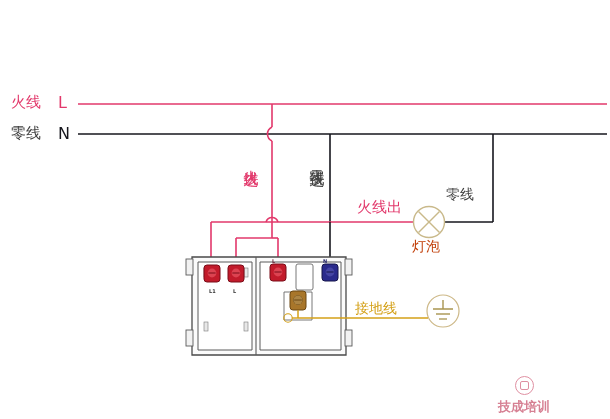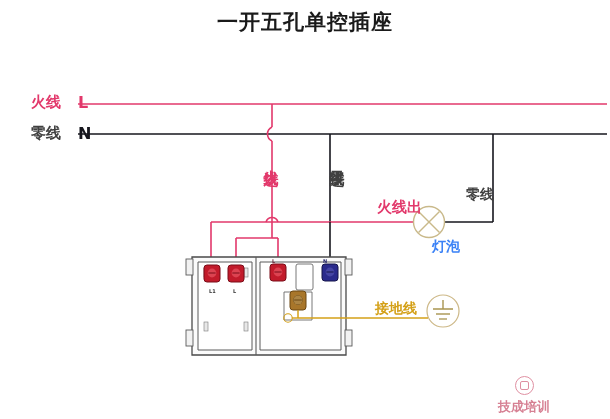--- a/index.html
+++ b/index.html
@@ -32,29 +32,28 @@
     font-weight: bold;
     color: #1a1a1a;
     letter-spacing: 1px;
     font-family: "DejaVu Sans", "Liberation Sans", sans-serif;
   }
   #title-1 { top: 8px;  font-size: 21px; }
   #title-2 { top: 44px; font-size: 23px; }
 
   .lbl {
     position: absolute;
-    font-weight: bold;
+    font-weight: normal;
     white-space: nowrap;
     font-family: "DejaVu Sans", "Liberation Sans", sans-serif;
-    margin-left: 20px;
   }
   .red   { color: #e2386b; }
   .navy  { color: #404040; }
   .gold  { color: #d4a017; }
-  .dark  { color: #3b82f6; }
+  .dark  { color: #c2410c; }
 
   #lbl-live-cn   { left: 11px;  top: 93px;  font-size: 15px; }
   #lbl-live-L    { left: 58px;  top: 93px;  font-size: 16px; color:#e2386b; }
   #lbl-neu-cn    { left: 11px;  top: 124px; font-size: 15px; }
   #lbl-neu-N     { left: 58px;  top: 124px; font-size: 16px; color:#16161d; }
 
   .vert {
     writing-mode: vertical-rl;
     text-orientation: upright;
     letter-spacing: 1px;
@@ -122,21 +121,20 @@
     color: #c9566f;
     font-weight: bold;
     font-family: "DejaVu Sans", "Liberation Sans", sans-serif;
   }
 </style>
 </head>
 <body>
 
 <div id="page">
 
-  <div class="ttl" id="title-1">一开五孔单控插座</div>
 
   <svg id="svg-diagram" viewBox="0 0 610 419">
 
     <g>
       <line x1="78" y1="104" x2="607" y2="104" stroke="#e2386b" stroke-width="1.6"></line>
     </g>
 
     <g>
       <line x1="78" y1="134" x2="607" y2="134" stroke="#16161d" stroke-width="1.6"></line>
     </g>

